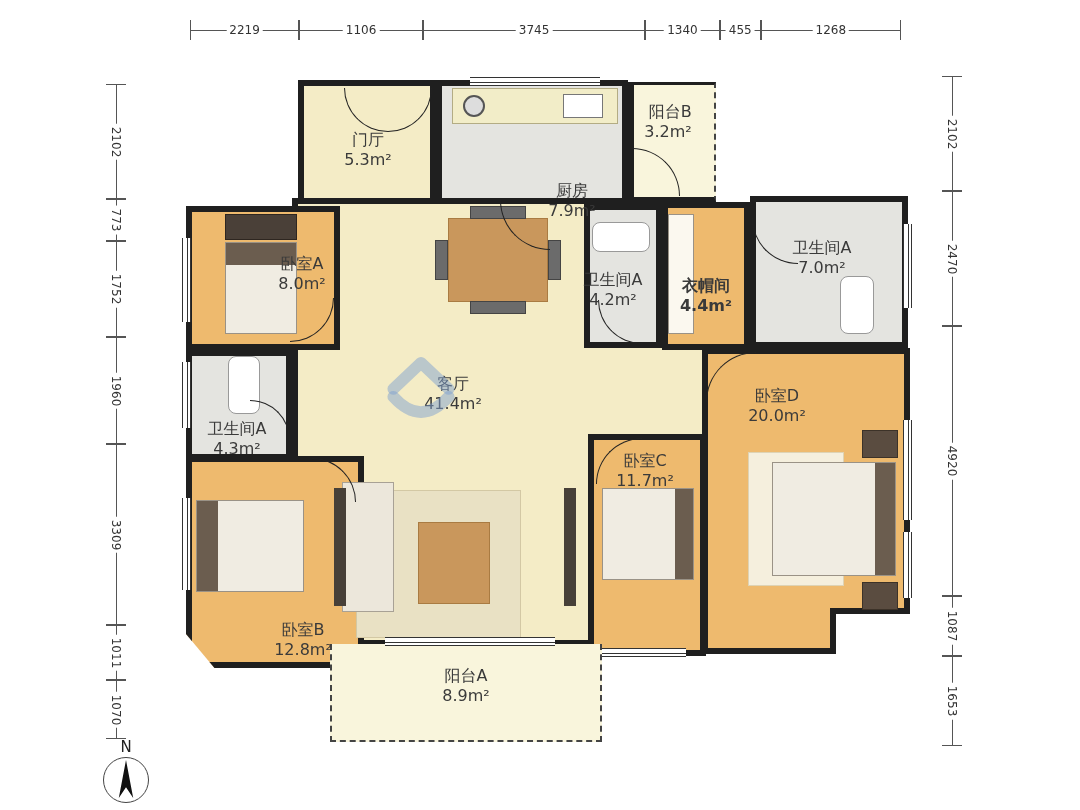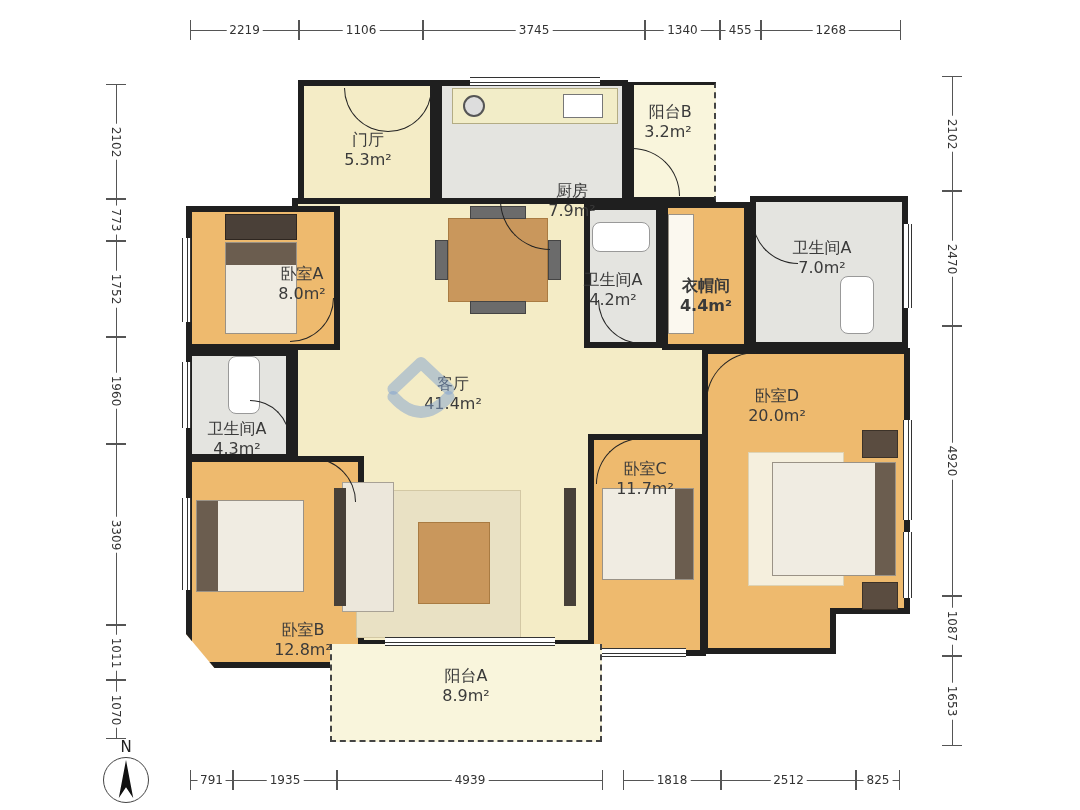--- a/index.html
+++ b/index.html
@@ -72,41 +72,20 @@
         <span class="lbl">1340</span>
       </div>
     <div class="hseg" style="width:43px">
         <span class="lbl">455</span>
       </div>
     <div class="hseg" style="width:148px">
         <span class="lbl">1268</span>
       </div>
   </div>
 
-  <div class="hruler" style="left:190px;top:770px;width:710px;">
-    <div class="hseg" style="width:43px">
-        <span class="lbl">791</span>
-      </div>
-    <div class="hseg" style="width:104px">
-        <span class="lbl">1935</span>
-      </div>
-    <div class="hseg" style="width:266px">
-        <span class="lbl">4939</span>
-      </div>
-    <div class="hspacer" style="width:20px"></div>
-    <div class="hseg" style="width:98px">
-        <span class="lbl">1818</span>
-      </div>
-    <div class="hseg" style="width:135px">
-        <span class="lbl">2512</span>
-      </div>
-    <div class="hseg" style="width:44px">
-        <span class="lbl">825</span>
-      </div>
-  </div>
 
   <div class="vruler" style="left:106px;top:84px;height:655px;">
     <div class="vseg" style="height:115px">
         <span class="lbl">2102</span>
       </div>
     <div class="vseg" style="height:42px">
         <span class="lbl">773</span>
       </div>
     <div class="vseg" style="height:96px">
         <span class="lbl">1752</span>
@@ -212,21 +191,21 @@
       <span class="rarea">5.3m²</span>
     </div>
   <div class="rlabel" style="left:572px;top:162px;margin-top:39px;">
       <span class="rname">厨房</span>
       <span class="rarea">7.9m²</span>
     </div>
   <div class="rlabel" style="left:668px;top:122px;text-align:right;">
       <span class="rname">阳台B</span>
       <span class="rarea">3.2m²</span>
     </div>
-  <div class="rlabel" style="left:302px;top:284px;">
+  <div class="rlabel" style="left:302px;top:274px;">
       <span class="rname">卧室A</span>
       <span class="rarea">8.0m²</span>
     </div>
   <div class="rlabel" style="left:237px;top:439px;">
       <span class="rname">卫生间A</span>
       <span class="rarea">4.3m²</span>
     </div>
   <div class="rlabel" style="left:613px;top:290px;">
       <span class="rname">卫生间A</span>
       <span class="rarea">4.2m²</span>
@@ -240,21 +219,21 @@
       <span class="rarea">7.0m²</span>
     </div>
   <div class="rlabel" style="left:453px;top:394px;">
       <span class="rname">客厅</span>
       <span class="rarea">41.4m²</span>
     </div>
   <div class="rlabel" style="left:777px;top:406px;">
       <span class="rname">卧室D</span>
       <span class="rarea">20.0m²</span>
     </div>
-  <div class="rlabel" style="left:645px;top:471px;margin-top:8px;">
+  <div class="rlabel" style="left:645px;top:471px;">
       <span class="rname">卧室C</span>
       <span class="rarea">11.7m²</span>
     </div>
   <div class="rlabel" style="left:303px;top:640px;">
       <span class="rname">卧室B</span>
       <span class="rarea">12.8m²</span>
     </div>
   <div class="rlabel" style="left:466px;top:686px;">
       <span class="rname">阳台A</span>
       <span class="rarea">8.9m²</span>

